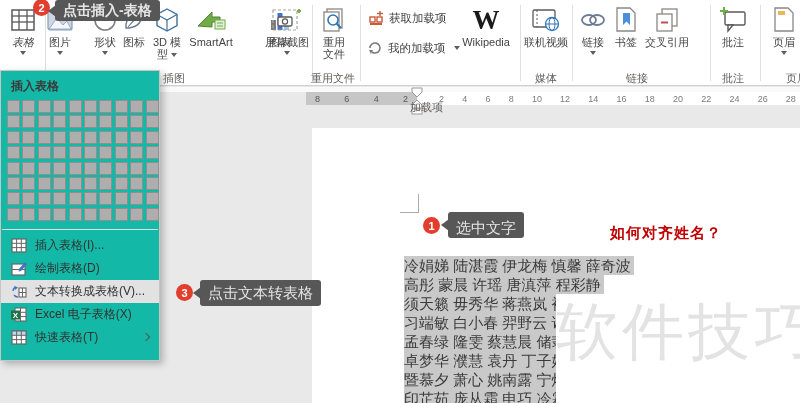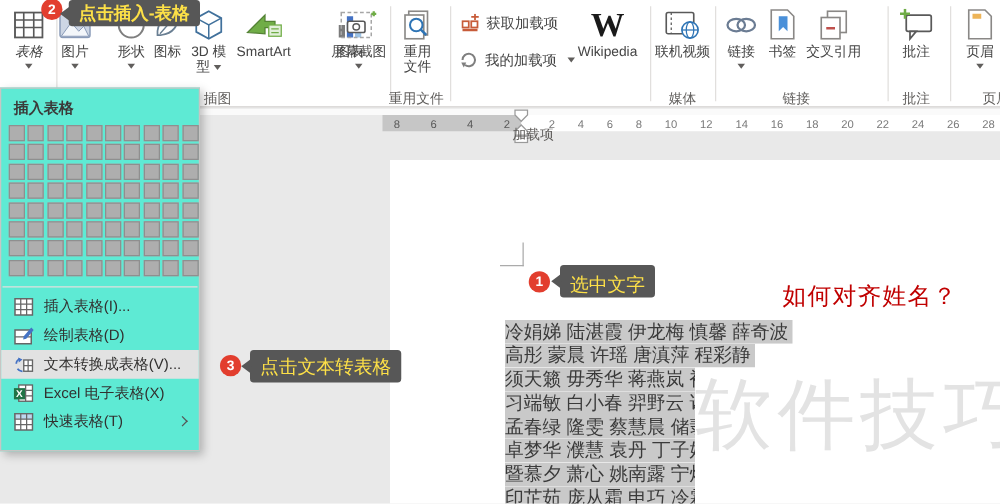--- a/index.html
+++ b/index.html
@@ -19,40 +19,40 @@
 
   
   .substrip{position:absolute;left:0;top:87px;width:800px;height:5px;background:#fafafa;}
   .ruler{position:absolute;top:92px;height:13px;font-size:9px;color:#7a7a7a;}
   .ruler.gray{left:306px;width:111px;background:#c6c6c6;color:#595959;}
   .ruler.white{left:417px;width:383px;background:#ffffff;}
   .ruler-nums{display:flex;justify-content:space-between;align-items:center;height:13px;}
   .page{position:absolute;left:312px;top:128px;width:488px;height:275px;background:#fff;z-index:1;}
   .cornermark-h{position:absolute;left:400px;top:212px;width:19px;height:1px;background:#ababab;z-index:2;}
   .cornermark-v{position:absolute;left:418px;top:194px;width:1px;height:19px;background:#ababab;z-index:2;}
-  .doc-title{position:absolute;left:610px;top:224px;font-size:19px;font-weight:normal;color:var(--title-red,#c00000);letter-spacing:1px;z-index:3;white-space:nowrap;margin-left:16px;}
+  .doc-title{position:absolute;left:610px;top:224px;font-size:15px;font-weight:bold;color:var(--title-red,#c00000);letter-spacing:1px;z-index:3;white-space:nowrap;}
   .watermark{position:absolute;left:556px;top:290px;font-size:62px;font-weight:500;color:var(--watermark-gray,#e3e3e3);letter-spacing:4px;z-index:2;white-space:nowrap;}
   .text-block{position:absolute;left:404px;top:256px;z-index:3;}
   .text-line{height:19px;overflow:hidden;white-space:nowrap;margin-bottom:0;}
   .text-line .hl{background:var(--highlight-gray,#c9c9c9);color:#3a3a3a;font-size:15px;line-height:19px;display:inline-block;padding-right:3px;text-align:center;}
   .indent-widget{position:absolute;left:410px;top:87px;z-index:4;}
 
   
-  .dropdown{position:absolute;left:0;top:70px;width:160px;height:291px;background:#5eead4;border:1px solid #c6c6c4;box-shadow:3px 3px 7px rgba(0,0,0,.25);z-index:20;}
+  .dropdown{position:absolute;left:0;top:70px;width:160px;height:291px;background:#14b8a6;border:1px solid #c6c6c4;box-shadow:3px 3px 7px rgba(0,0,0,.25);z-index:20;}
   .dd-header{font-size:12px;font-weight:bold;color:#3b3a39;padding:7px 0 5px 10px;}
   .dd-grid{display:grid;grid-template-columns:repeat(10,13px);grid-auto-rows:13px;gap:2.4px;padding-left:6px;}
   .dd-cell{background:#aeaeae;border:1px solid #8f8f8f;}
   .dd-div{height:1px;background:#e1dfdd;margin:8px 1px 4px 1px;}
   .dd-item{height:23px;display:flex;align-items:center;gap:8px;padding-left:10px;font-size:12px;color:#323130;position:relative;}
   .dd-item.hov{background:#e2e2e2;}
   .submenu-arrow{position:absolute;right:10px;width:6px;height:6px;border-top:1.4px solid #555;border-right:1.4px solid #555;transform:rotate(45deg);}
 
   
   .badge{position:absolute;width:17px;height:17px;border-radius:50%;background:var(--badge-red,#e23e2e);color:#fff;font-size:11px;font-weight:bold;display:flex;align-items:center;justify-content:center;z-index:30;}
-  .cbox{position:absolute;background:var(--callout-bg,#575757);color:#fde047;border-radius:3px;display:flex;align-items:center;padding:0 8px;z-index:30;white-space:nowrap;}
+  .cbox{position:absolute;background:var(--callout-bg,#575757);color:#e5e5e5;border-radius:3px;display:flex;align-items:center;padding:0 8px;z-index:30;white-space:nowrap;}
   .cbox .tri{position:absolute;left:-7px;top:50%;margin-top:-6px;width:0;height:0;border-top:6px solid transparent;border-bottom:6px solid transparent;border-right:8px solid var(--callout-bg,#575757);}
   svg{display:block;}
 </style>
 </head>
 <body>
 
 <div class="screen">
 
   <div class="ribbon">
 

